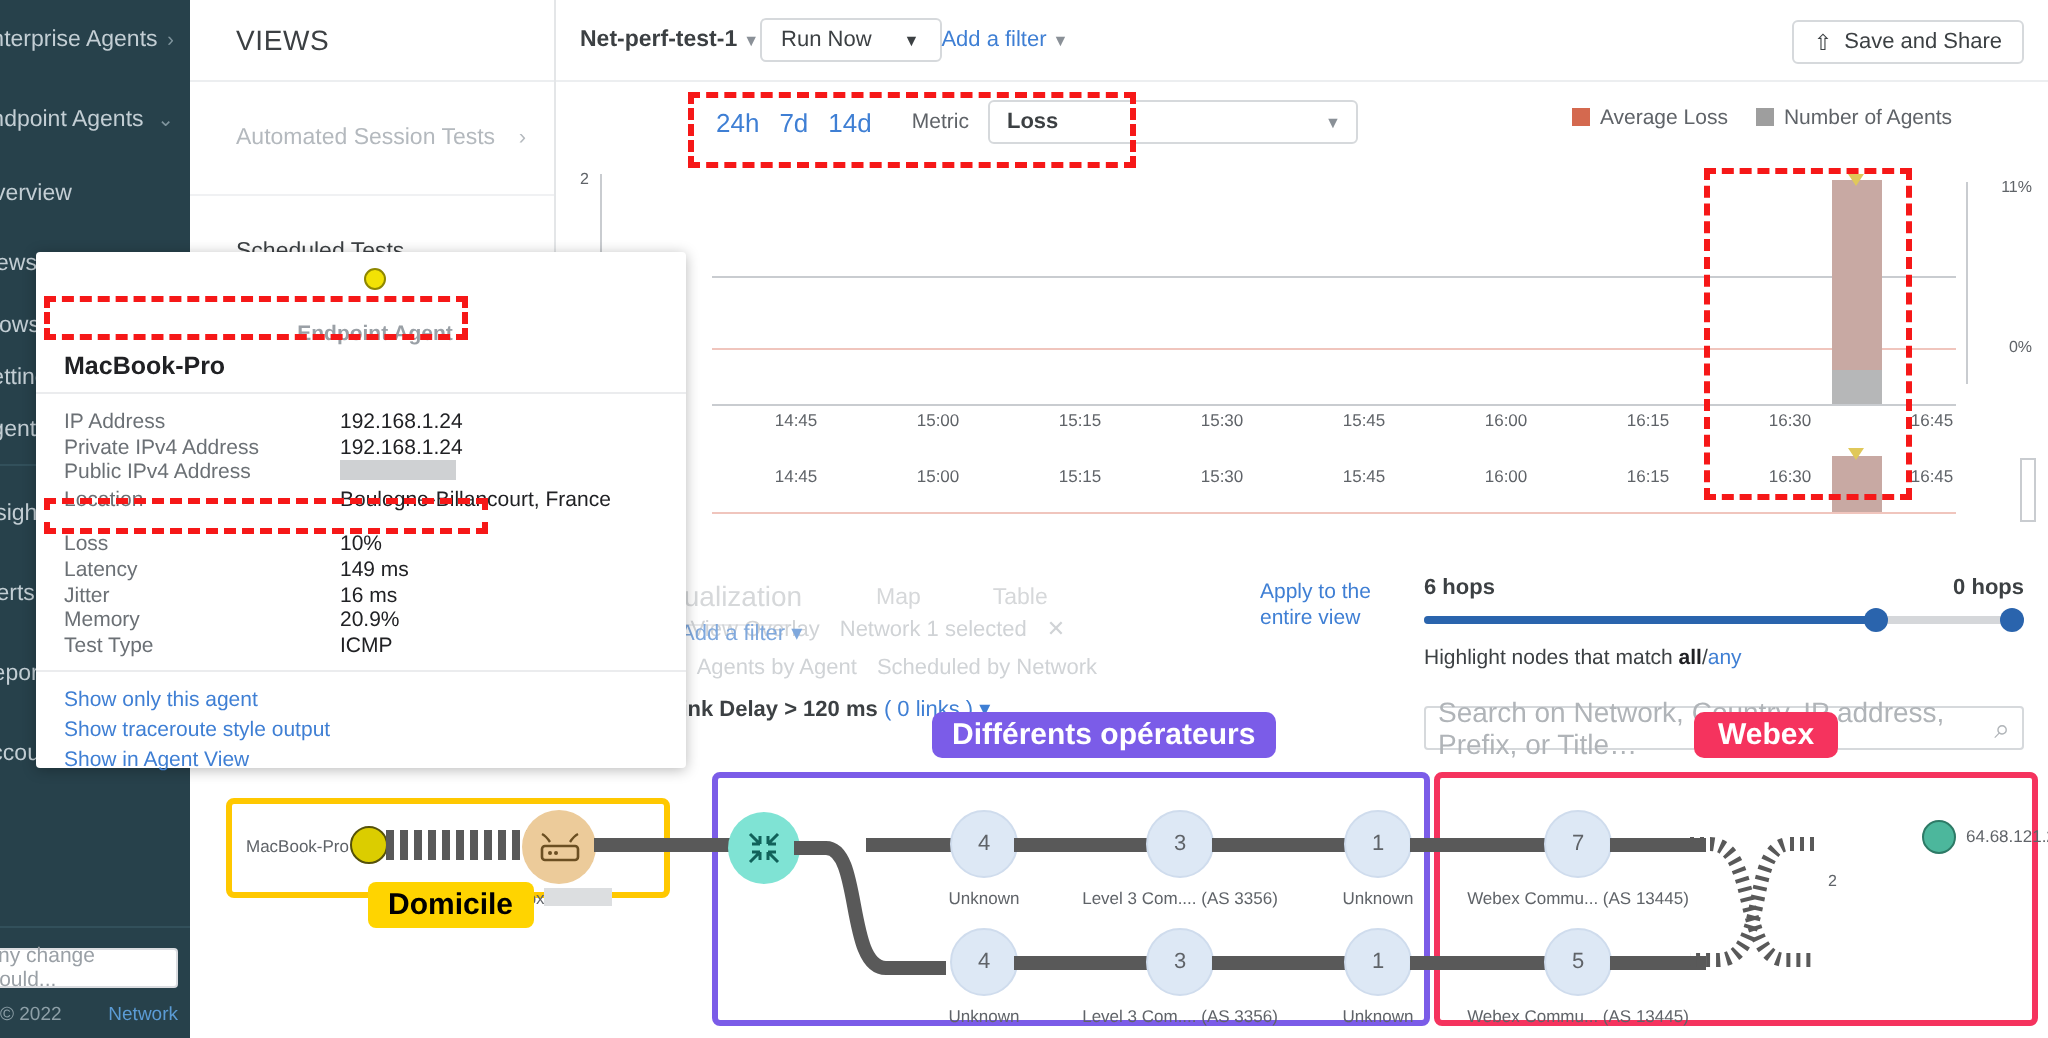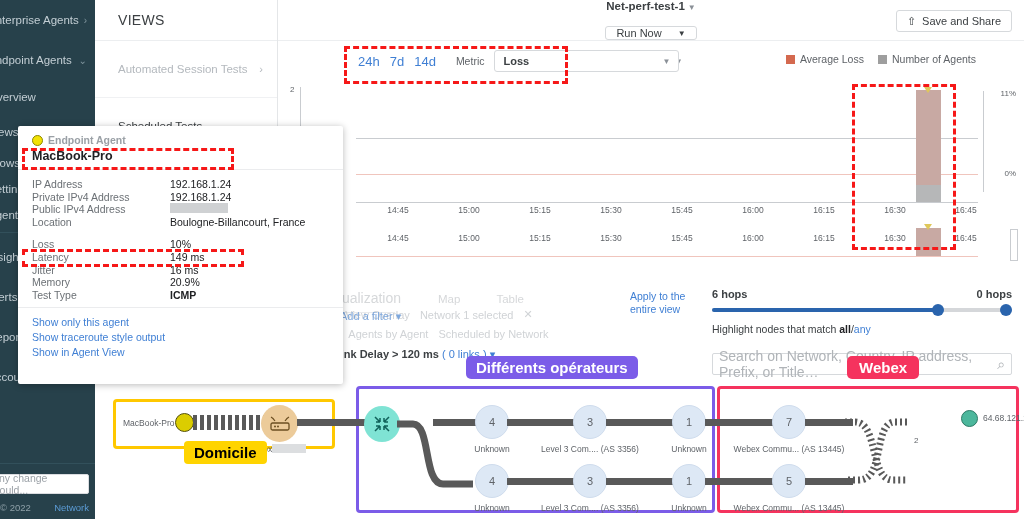--- a/index.html
+++ b/index.html
@@ -55,21 +55,21 @@
   }
   .views-row.dim { color:#b4b9be; }
   .views-row .chev { color:#b4b9be; font-size:11px; }
   .views-row.strong { color:#3c4043; }
 
   
   .main { position:absolute; left:278px; top:0; right:0; height:519px; background:#fff; }
 
   .topbar {
     height:41px; border-bottom:1px solid #eceef0; display:flex; align-items:center;
-    padding:0 12px; gap:14px; background:#fff;flex-direction:column;
+    padding:0 12px; background:#fff;
   }
   .test-name { font-weight:bold; font-size:11.5px; color:#3c4043; }
   .caret { color:#8a9097; font-size:8px; margin-left:3px; }
   .btn {
     border:1px solid #d6d9dc; border-radius:3px; height:22px; padding:0 10px;
     display:inline-flex; align-items:center; gap:16px; font-size:11px;
     background:#fff; color:#3c4043;
   }
   .link { color:#3f7fd4; font-size:11px; }
   .save-share {
@@ -173,21 +173,21 @@
     padding:3px 10px; border-radius:5px; }
   .tagR { position:absolute; background:#f5335e; color:#fff; font-size:15px; font-weight:bold;
     padding:3px 12px; border-radius:5px; }
 
   
   .popup {
     position:absolute; left:18px; top:126px; width:325px; height:258px;
     background:#fff; box-shadow:0 1px 7px rgba(0,0,0,.28); border-radius:2px; z-index:40;
   }
   .pop-hd { padding:8px 0 6px 14px; }
-  .pop-kind { display:flex; align-items:center; gap:5px; font-size:10.5px; color:#9aa0a6; font-weight:bold;}
+  .pop-kind { display:flex; align-items:center; gap:16px; font-size:10.5px; color:#9aa0a6; font-weight:bold;flex-direction:column;}
   .pop-dot { width:11px; height:11px; border-radius:50%; background:#f2e205; border:1px solid #8e8700;}
   .pop-name { font-size:12.5px; font-weight:bold; color:#202124; margin-top:3px;}
   .pop-sep { height:1px; background:#ebecee; }
   .pop-body { padding:8px 0 6px 0; position:relative; }
   .pop-row { display:flex; font-size:10.5px; line-height:12.6px; }
   .pop-row .k { width:152px; padding-left:14px; color:#6b7075; }
   .pop-row .v { color:#202124; }
   .pop-row .redact { display:inline-block; width:58px; height:10px; background:#cfd1d3; }
   .pop-gap { height:10px; }
   .pop-links { padding:7px 0 0 14px; }
@@ -545,21 +545,21 @@
       <div class="pop-row">
         <span class="k">Jitter</span>
         <span class="v">16 ms</span>
       </div>
       <div class="pop-row">
         <span class="k">Memory</span>
         <span class="v">20.9%</span>
       </div>
       <div class="pop-row">
         <span class="k">Test Type</span>
-        <span class="v" style="font-weight:bold">ICMP</span>
+        <span class="v" style="font-weight:normal">ICMP</span>
       </div>
     </div>
     <div class="pop-sep"></div>
     <div class="pop-links">
       <div>Show only this agent</div>
       <div>Show traceroute style output</div>
       <div>Show in Agent View</div>
     </div>
   </div>
 

